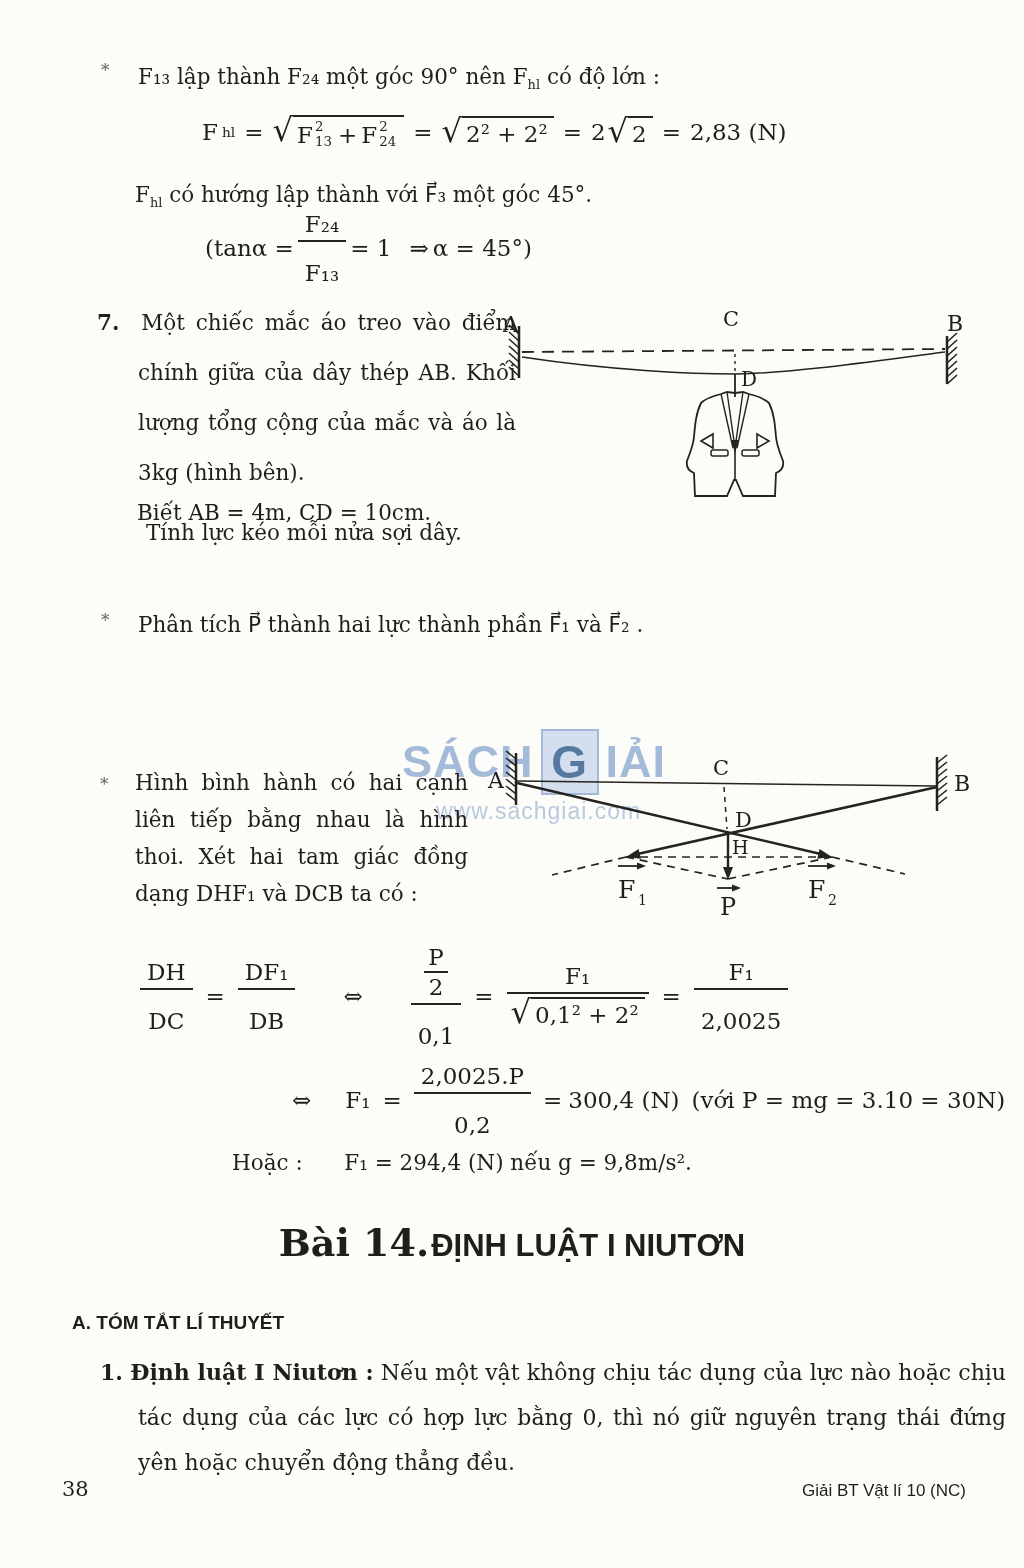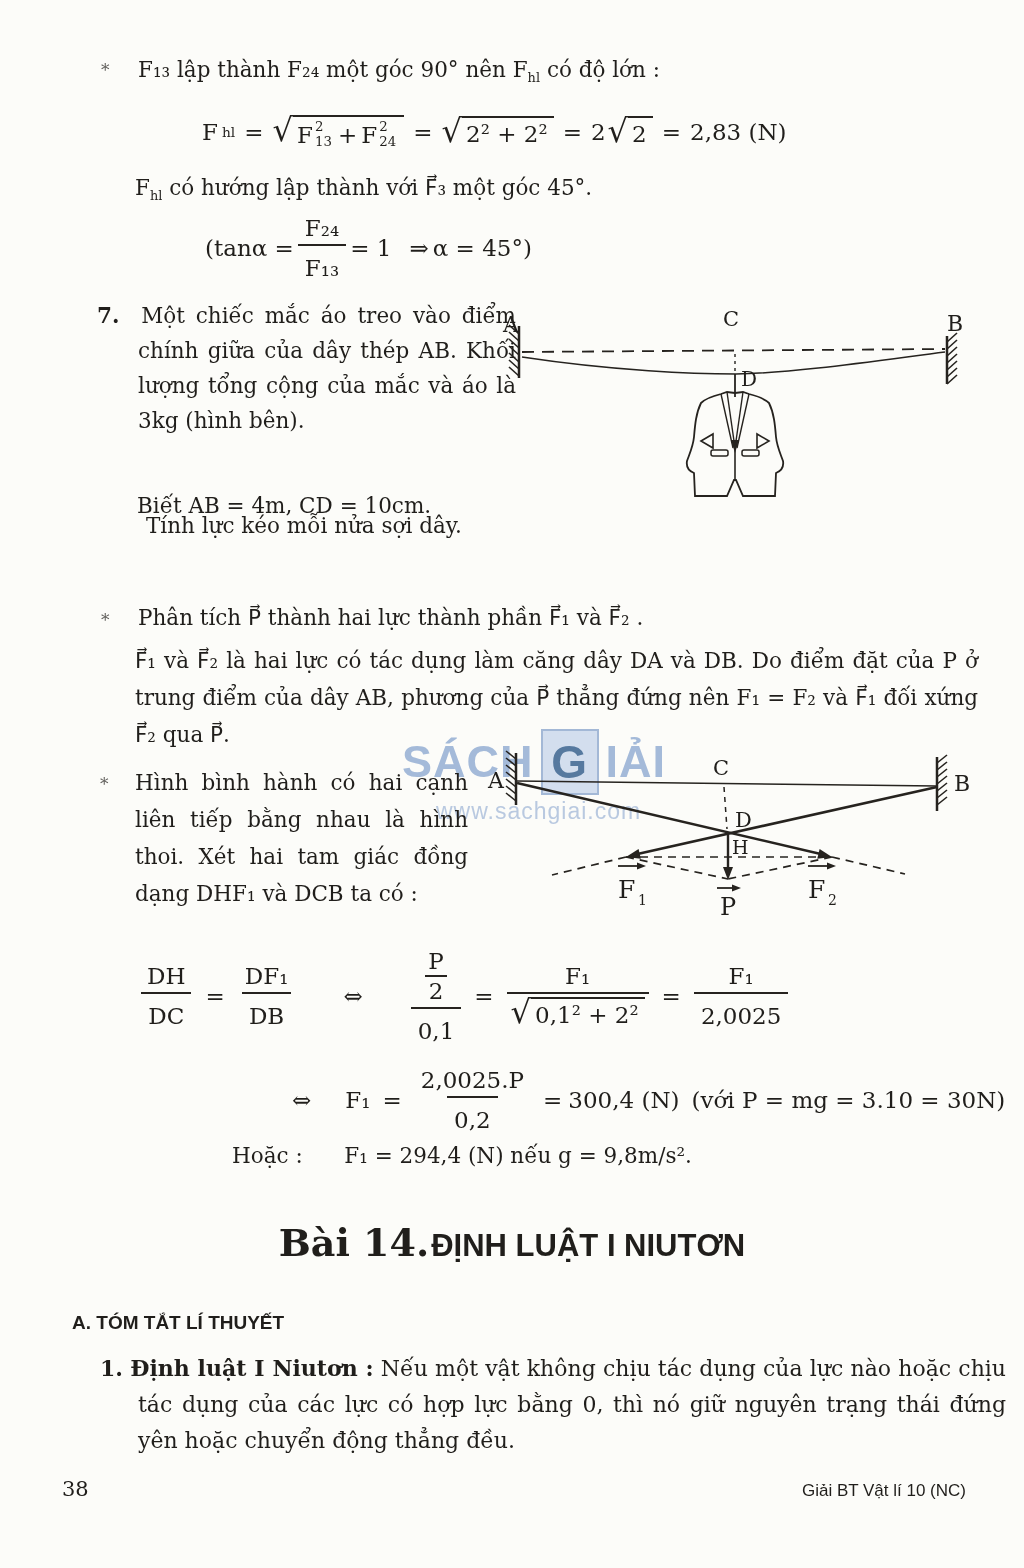--- a/index.html
+++ b/index.html
@@ -1,49 +1,49 @@
 <!DOCTYPE html>
 <html><head>
 <meta charset="utf-8">
 <style>
   html,body{margin:0;padding:0;background:#d9d9d9;}
   #page{position:relative;width:1024px;height:1568px;background:#fcfcf9;
         font-family:"DejaVu Serif","DejaVu Sans","Liberation Serif",serif;
         color:#201e1b;overflow:hidden;}
   .abs{position:absolute;}
-  .tx{font-size:21.5px;line-height:35px;}
+  .tx{font-size:21.5px;line-height:50px;}
   .just{text-align:justify;}
   .hang{padding-left:41px;text-indent:-41px;}
   .sb{font-size:0.6em;vertical-align:-0.4em;}
   .star{position:absolute;font-size:17px;color:#5f5d5a;}
   .frow{position:absolute;display:flex;align-items:center;font-size:23px;}
-  .fr{display:inline-flex;flex-direction:column;align-items:center;text-align:center;}
+  .fr{display:inline-flex;flex-direction:column;text-align:center;}
   .fr .nu{padding:0 7px 3px;}
-  .fr .de{border-top:2px solid #26231f;padding:9px 7px 0;}
+  .fr .de{border-top:2px solid #26231f;padding:18px 7px 0;}
   .rad{display:inline-flex;align-items:flex-start;}
   .rad .sg{font-size:1.4em;line-height:1;transform:translateY(-0.04em);}
   .rad .bd{border-top:2px solid #26231f;padding:3px 6px 0 4px;}
   .ss{display:inline-flex;flex-direction:column;align-items:flex-start;
       font-size:0.58em;line-height:1.08;margin:0 2px 0 2px;}
   .gap1{width:10px;}.gap2{width:22px;}
   .wm{position:absolute;left:402px;top:729px;display:flex;align-items:center;gap:7px;
       color:#a4bad9;font-family:"Liberation Sans",sans-serif;font-weight:700;
       font-size:45px;letter-spacing:1px;z-index:1;}
   .wm .logo{width:54px;height:62px;background:#d3deee;color:#56799f;border:2px solid #a3b8d6;
       display:flex;align-items:center;justify-content:center;font-size:46px;}
   .wm-url{position:absolute;left:436px;top:798px;font-family:"Liberation Sans",sans-serif;
       font-size:23px;color:#b9c9e0;letter-spacing:1px;z-index:1;}
   .diagram{position:absolute;z-index:2;}
   .txt2{z-index:2;}
   .bai{position:absolute;left:0;top:1220px;width:100%;text-align:center;}
   .bai .script{font-weight:700;font-size:38px;margin-right:2px;}
   .bai .title{font-family:"Liberation Sans",sans-serif;font-weight:700;font-size:31px;}
   .secA{position:absolute;left:72px;top:1312px;font-family:"Liberation Sans",sans-serif;
         font-weight:700;font-size:19px;}
-  .law{position:absolute;left:100px;top:1350px;width:868px;font-size:22px;line-height:36px;
+  .law{position:absolute;left:100px;top:1350px;width:868px;font-size:22px;line-height:45px;
        text-align:justify;padding-left:38px;text-indent:-38px;}
   .footer-l{position:absolute;left:62px;top:1477px;font-size:21px;}
   .footer-r{position:absolute;right:58px;top:1481px;font-family:"Liberation Sans",sans-serif;
             font-size:17px;}
   svg text{font-family:"DejaVu Serif",serif;fill:#201e1b;}
 </style>
 </head>
 <body>
 
 <div id="page">
@@ -155,21 +155,20 @@
     <text x="8" y="32" font-size="22">A</text>
     <text x="228" y="26" font-size="21">C</text>
     <text x="452" y="31" font-size="22">B</text>
     <text x="246" y="86" font-size="20">D</text>
   </svg>
 
 
   <div class="star" style="left:101px;top:610px;">*</div>
   <div class="abs tx" style="left:138px;top:600px;">Phân tích P⃗ thành hai lực thành phần F⃗₁ và F⃗₂ .</div>
 
-  <div class="abs tx just" style="left:135px;top:642px;width:843px;line-height:37px;">F⃗₁ và F⃗₂ là hai lực có tác dụng làm căng dây DA và DB. Do điểm đặt của P ở trung điểm của dây AB, phương của P⃗ thẳng đứng nên F₁ = F₂ và F⃗₁ đối xứng F⃗₂ qua P⃗.</div>
 
   <div class="wm">
     <span>SÁCH</span>
     <span class="logo">G</span>
     <span>IẢI</span>
   </div>
   <div class="wm-url">www.sachgiai.com</div>
 
   <div class="star" style="left:100px;top:774px;z-index:2;">*</div>
   <div class="abs tx just txt2" style="left:135px;top:764px;width:333px;line-height:37px;">Hình bình hành có hai cạnh liên tiếp bằng nhau là hình thoi. Xét hai tam giác đồng dạng DHF₁ và DCB ta có :</div>

